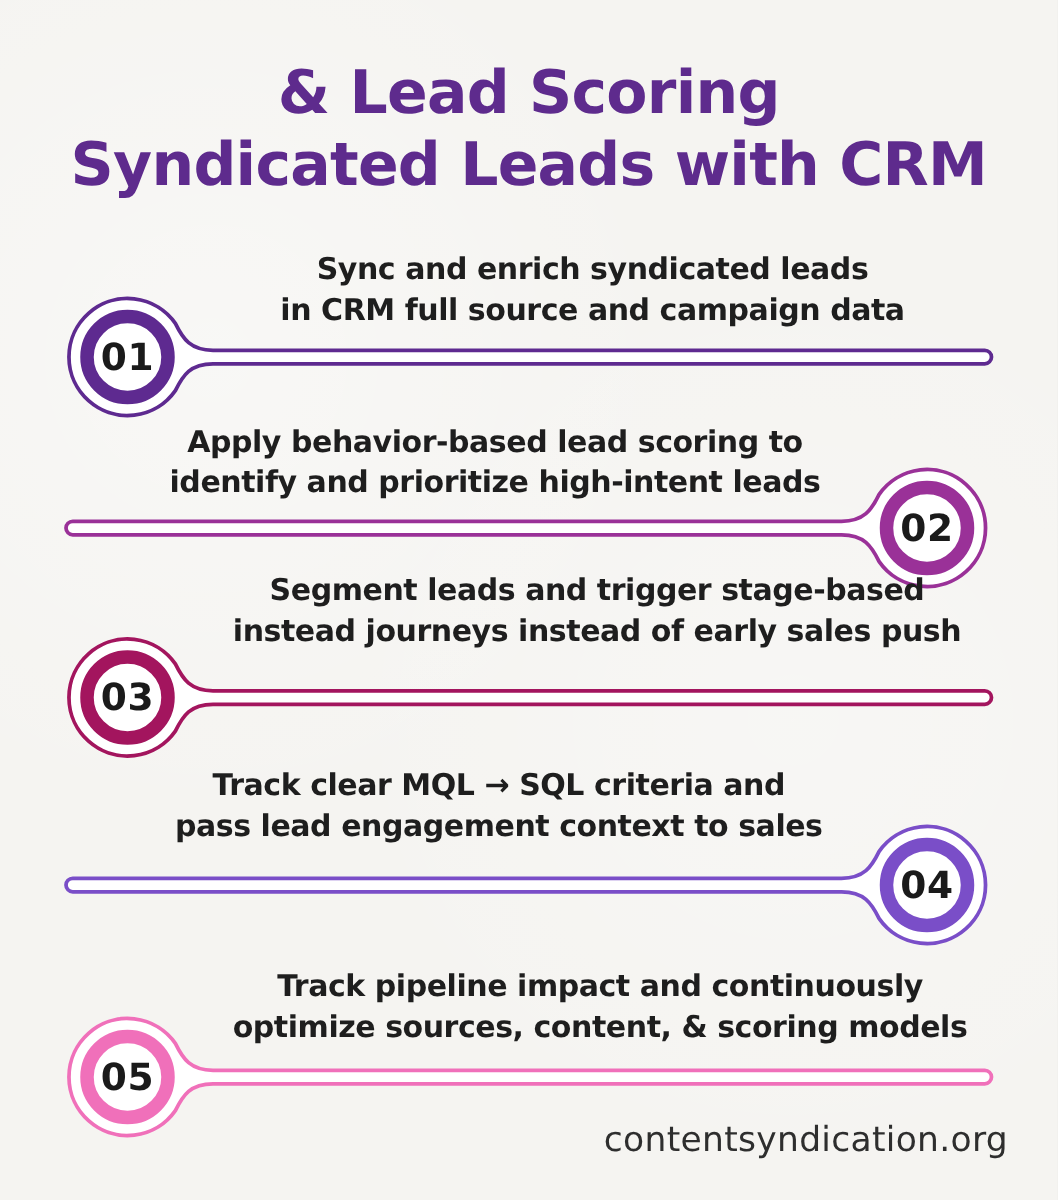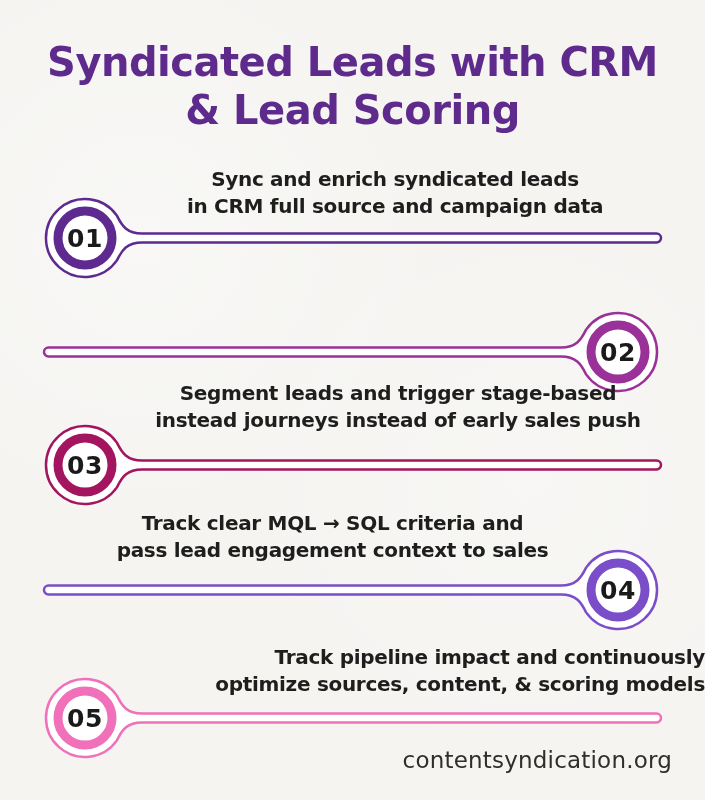--- a/index.html
+++ b/index.html
@@ -36,21 +36,21 @@
     font-size: 20px;
     line-height: 26.5px;
     font-weight: 700;
     letter-spacing: -0.3px;
     color: #1e1e1e;
   }
   .t1 { top: 166px; left: 90px;  width: 610px; }
   .t2 { top: 281px; left: 15px;  width: 630px; }
   .t3 { top: 380px; left: 92px;  width: 612px; }
   .t4 { top: 510px; left: 15px;  width: 635px; }
-  .t5 { top: 644px; left: 95px;  width: 610px; text-align: right; }
+  .t5 { top: 644px; left: 95px;  width: 610px; }
   .lollipop {
     position: absolute;
     left: 0;
     width: 705px;
     height: 100px;
   }
   .r1 { top: 188px; }
   .r2 { top: 302px; }
   .r3 { top: 415px; }
   .r4 { top: 540px; }
@@ -82,34 +82,38 @@
     letter-spacing: 0.2px;
     text-align: center;
   }
 </style>
 </head>
 <body>
 
 <div class="page">
 
   <div class="title" style="color: rgb(94, 43, 141);">
+    <div>&amp; Lead Scoring</div>
     <div>Syndicated Leads with CRM</div>
-    <div>&amp; Lead Scoring</div>
   </div>
 
   <div class="step-text t1">
     <div>Sync and enrich syndicated leads</div>
     <div>in CRM full source and campaign data</div>
   </div>
   <svg class="lollipop r1" viewBox="0 0 705 100" width="705" height="100" style="--c: #5e2a90;">
     <path class="contour" d="M 116.9 27.6 A 39 39 0 1 0 116.9 72.4 C 122 62, 127 54.5, 142 54.5 L 656.5 54.5 A 4.5 4.5 0 0 0 656.5 45.5 L 142 45.5 C 127 45.5, 122 38, 116.9 27.6 Z"></path>
     <circle class="ring" cx="85" cy="50" r="27"></circle>
     <text class="num" x="85" y="50" text-anchor="middle" dominant-baseline="central">01</text>
   </svg>
 
+  <div class="step-text t2">
+    <div>Apply behavior-based lead scoring to</div>
+    <div>identify and prioritize high-intent leads</div>
+  </div>
   <svg class="lollipop r2" viewBox="0 0 705 100" width="705" height="100" style="--c: #9a3198;">
     <path class="contour" d="M 586.1 27.6 A 39 39 0 1 1 586.1 72.4 C 581 62, 576 54.5, 561 54.5 L 48.5 54.5 A 4.5 4.5 0 0 1 48.5 45.5 L 561 45.5 C 576 45.5, 581 38, 586.1 27.6 Z"></path>
     <circle class="ring" cx="618" cy="50" r="27"></circle>
     <text class="num" x="618" y="50" text-anchor="middle" dominant-baseline="central">02</text>
   </svg>
 
   <div class="step-text t3">
     <div>Segment leads and trigger stage-based</div>
     <div>instead journeys instead of early sales push</div>
   </div>

